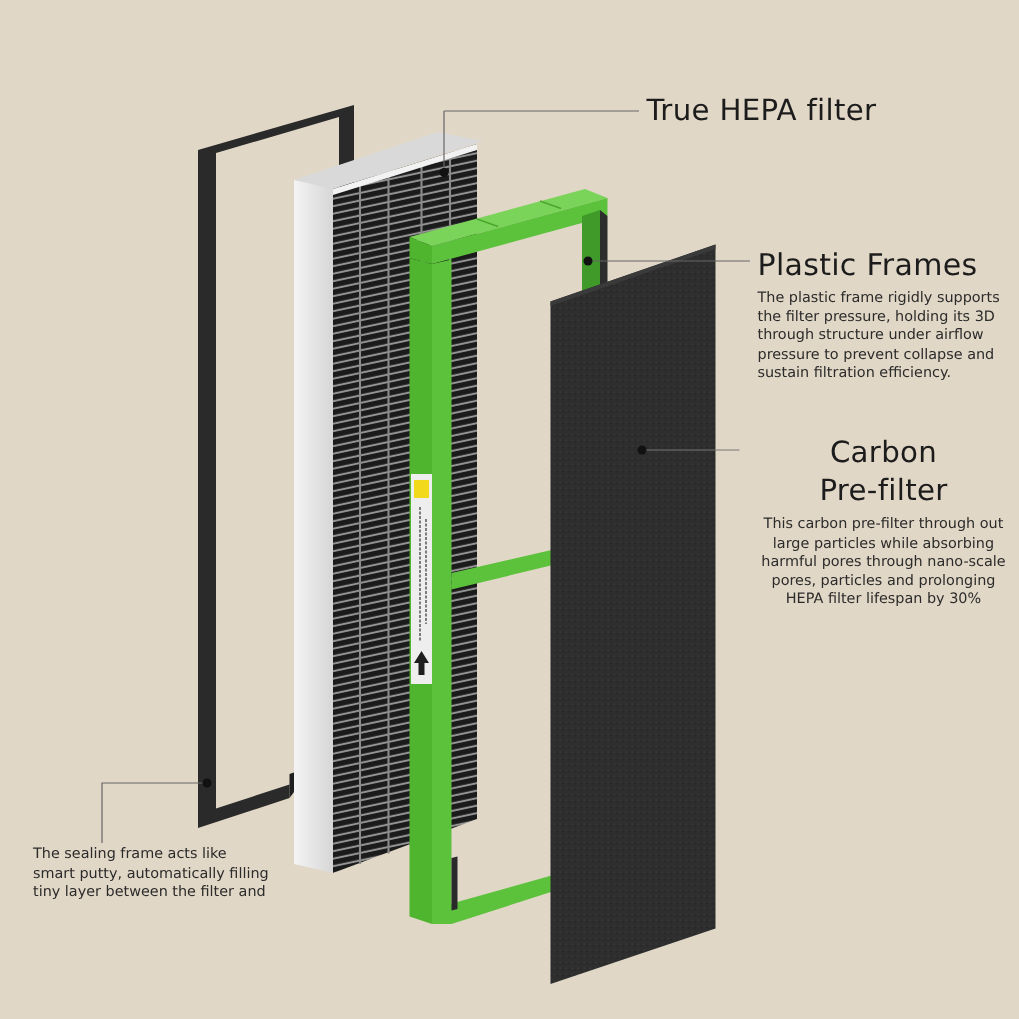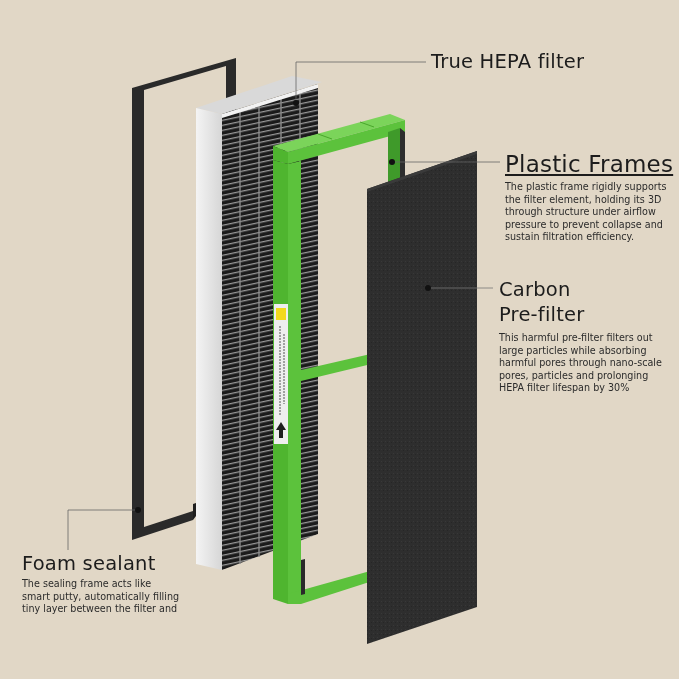--- a/index.html
+++ b/index.html
@@ -3,35 +3,35 @@
   <meta charset="utf-8">
   <style>
     html, body { margin: 0; padding: 0; }
     body {
       width: 679px; height: 679px; overflow: hidden;
       background: #e1d7c6;
       position: relative;
       font-family: "DejaVu Sans", sans-serif;
       color: #1e1e1e;
     }
-    #stage { position: absolute; left: 0; top: 4px; width: 679px; height: 654px; }
+    #stage { position: absolute; left: 0; top: 16px; width: 679px; height: 654px; }
     .callout { position: absolute; }
     .callout h2 {
       margin: 0; font-weight: 500; letter-spacing: 0.2px;
       font-family: "DejaVu Sans", sans-serif; color: #1c1c1c;
     }
     .callout p {
       margin: 0; font-size: 9.6px; line-height: 12.6px; color: #2b2b2b;
       font-family: "DejaVu Sans", sans-serif;
     }
     #c-hepa { left: 431px; top: 46px; width: 248px; }
     #c-hepa h2 { font-size: 19.5px; line-height: 24px; margin-bottom: 3px; }
     #c-plastic { left: 505px; top: 148px; width: 174px; }
-    #c-plastic h2 { font-size: 23px; line-height: 24px; margin-bottom: 5px; text-decoration: underline; }
-    #c-carbon { left: 499px; top: 273px; width: 180px; }
+    #c-plastic h2 { font-size: 20px; line-height: 24px; margin-bottom: 5px; }
+    #c-carbon { left: 499px; top: 273px; width: 180px; text-align: center; }
     #c-carbon h2 { font-size: 19.5px; line-height: 25px; margin-bottom: 5px; }
     #c-foam { left: 22px; top: 548px; width: 230px; }
     #c-foam h2 { font-size: 19.5px; line-height: 24px; margin-bottom: 2px; }
     svg { position: absolute; left: 0; top: 0; }
   </style>
 </head>
 <body>
 
 <div id="stage">
 
@@ -127,43 +127,42 @@
   </svg>
 
   <div class="callout" id="c-hepa">
     <h2>True HEPA filter</h2>
   </div>
 
   <div class="callout" id="c-plastic">
     <h2>Plastic Frames</h2>
     <p>
       <span>The plastic frame rigidly supports</span><br>
-      <span>the filter element, holding its 3D</span><br>
+      <span>the filter pressure, holding its 3D</span><br>
       <span>through structure under airflow</span><br>
       <span>pressure to prevent collapse and</span><br>
       <span>sustain filtration efficiency.</span>
     </p>
   </div>
 
   <div class="callout" id="c-carbon">
     <h2>
       <span>Carbon</span><br>
       <span>Pre-filter</span>
     </h2>
     <p>
-      <span>This harmful pre-filter filters out</span><br>
+      <span>This carbon pre-filter through out</span><br>
       <span>large particles while absorbing</span><br>
       <span>harmful pores through nano-scale</span><br>
       <span>pores, particles and prolonging</span><br>
       <span>HEPA filter lifespan by 30%</span>
     </p>
   </div>
 
   <div class="callout" id="c-foam">
-    <h2>Foam sealant</h2>
     <p>
       <span>The sealing frame acts like</span><br>
       <span>smart putty, automatically filling</span><br>
       <span>tiny layer between the filter and</span><br>
     </p>
   </div>
 
 </div>
 
 </body></html>

